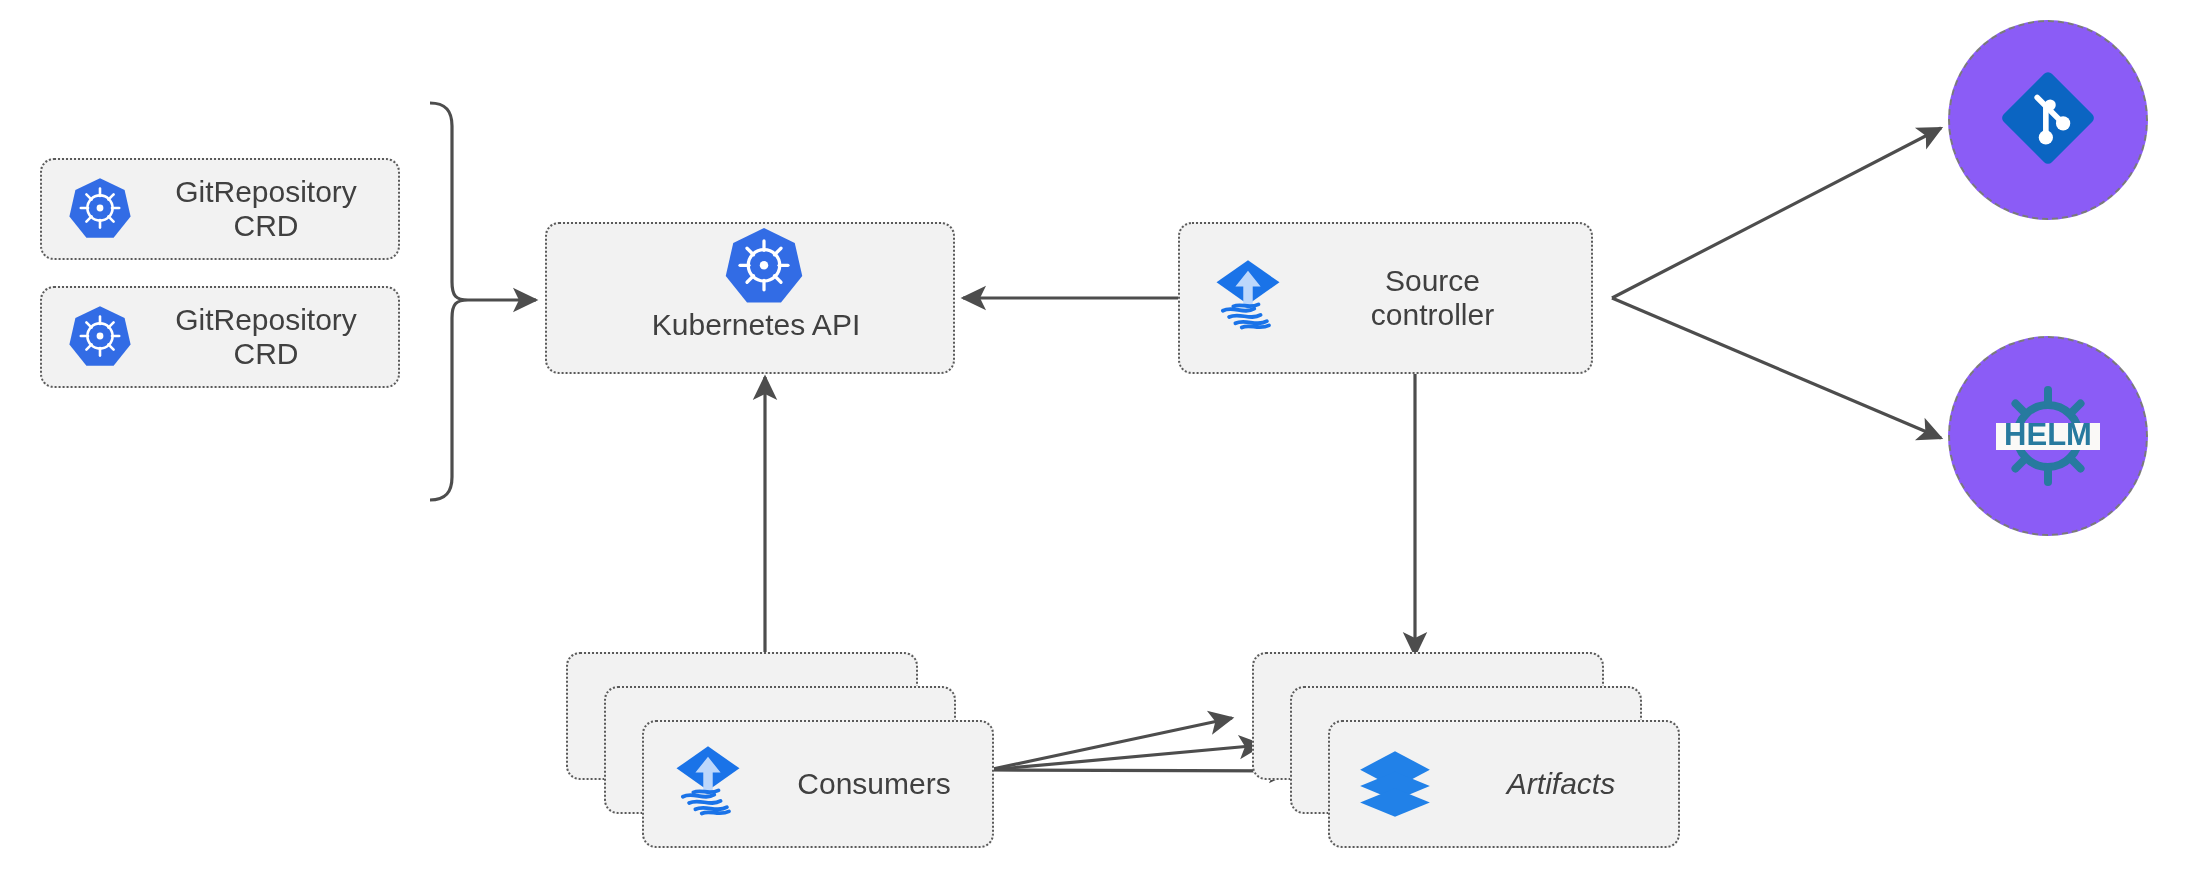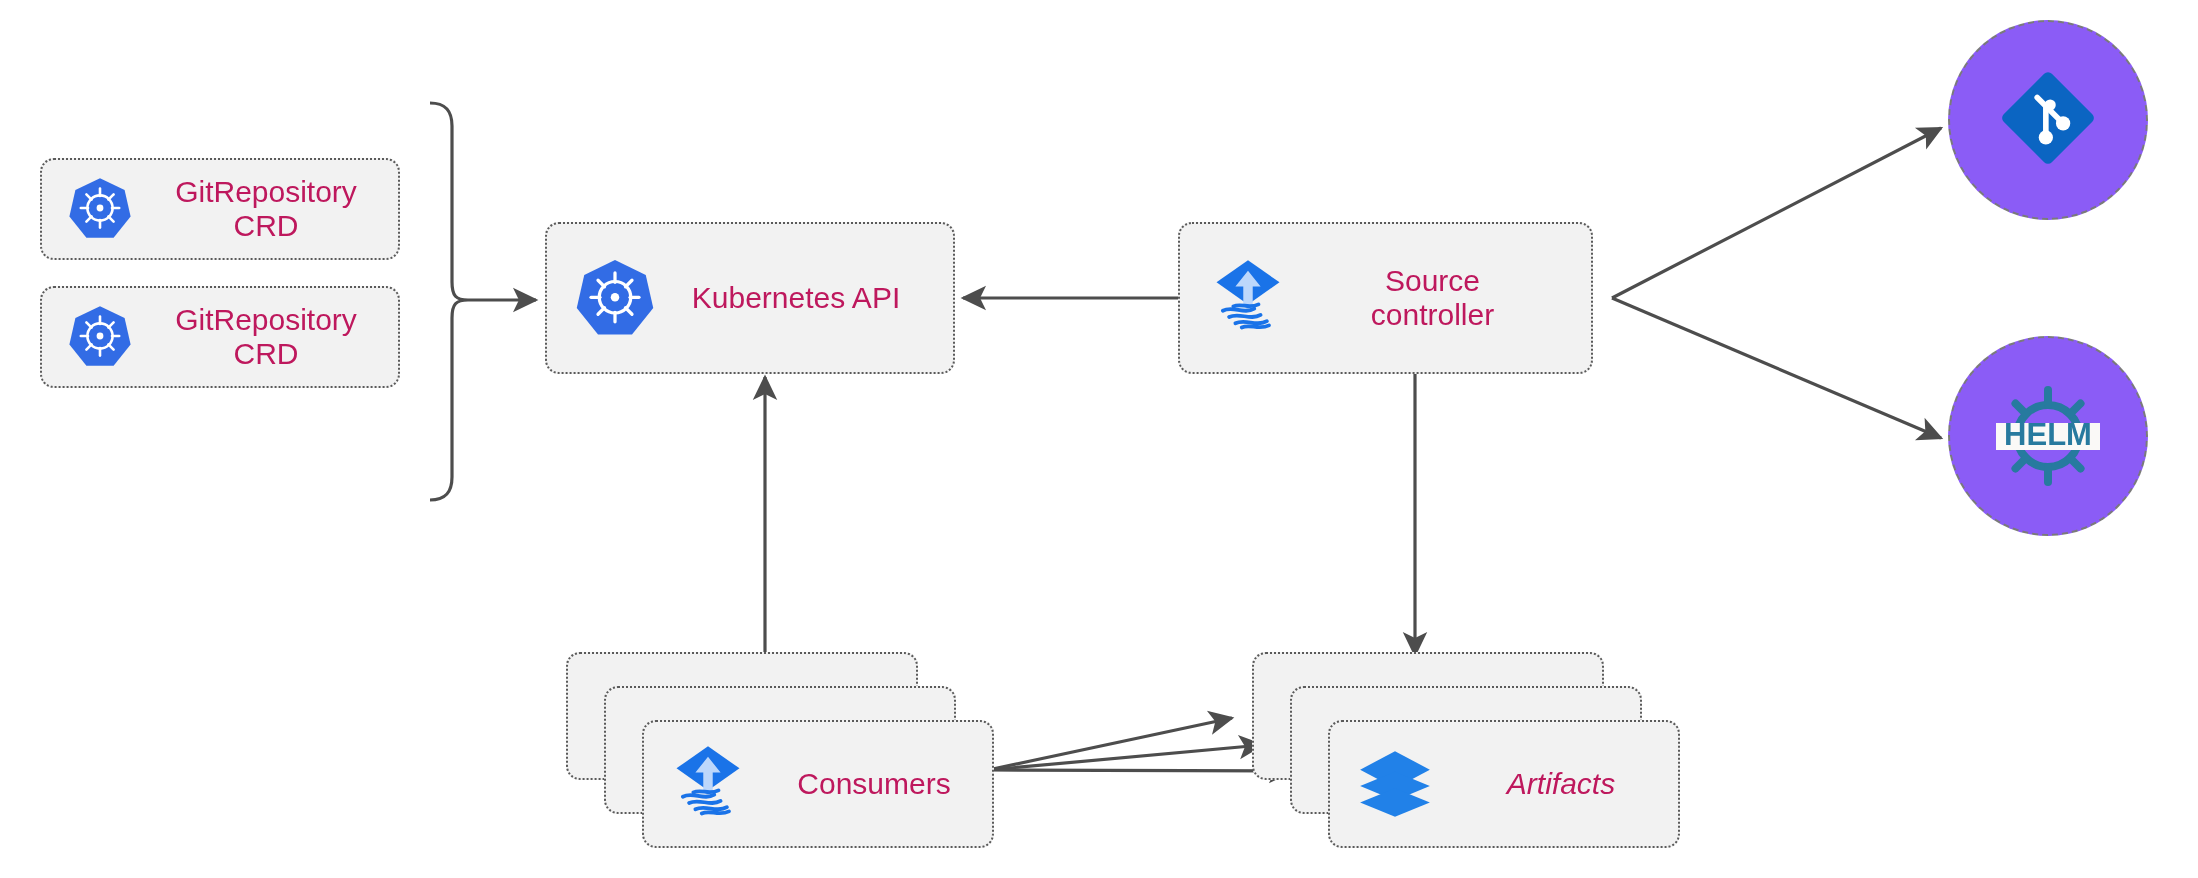--- a/index.html
+++ b/index.html
@@ -28,21 +28,21 @@
   .node {
     position: absolute;
     box-sizing: border-box;
     background: #f2f2f2;
     border: 2px dotted #5a5a5a;
     border-radius: 14px;
     display: flex;
     align-items: center;
   }
   .node-label {
-    color: #be185d;
+    color: #404040;
     font-size: 30px;
     line-height: 1.12;
     white-space: pre-line;
     text-align: center;
   }
 
   
   .crd {
     padding-left: 26px;
   }
@@ -169,21 +169,21 @@
           <line x1="45.6" y1="19.4" x2="40.4" y2="24.6"></line>
           <line x1="23.6" y1="41.4" x2="18.4" y2="46.6"></line>
         </g>
         <circle cx="32" cy="33" r="3.4" fill="#ffffff"></circle>
       </svg>
     </span>
     <span class="node-label">GitRepository
 CRD</span>
   </div>
 
-  <div class="node wide" style="left:545px; top:222px; width:410px; height:152px; padding-left:28px;">
+  <div class="node wide" style="left:545px; top:222px; width:410px; height:152px; padding-left:28px;flex-direction:column;">
     <span class="icon">
       <svg width="80" height="80" viewBox="0 0 64 64">
         <path d="M32 3.2 L56.6 15.1 L62.6 41.6 L45.6 62.8 L18.4 62.8 L1.4 41.6 L7.4 15.1 Z" fill="#326ce5"></path>
         <g fill="none" stroke="#ffffff" stroke-width="2.6" stroke-linecap="round">
           <circle cx="32" cy="33" r="12.6"></circle>
           <line x1="32" y1="13.5" x2="32" y2="21"></line>
           <line x1="32" y1="45" x2="32" y2="52.6"></line>
           <line x1="12.8" y1="33" x2="20" y2="33"></line>
           <line x1="44" y1="33" x2="51.2" y2="33"></line>
           <line x1="18.4" y1="19.4" x2="23.6" y2="24.6"></line>

